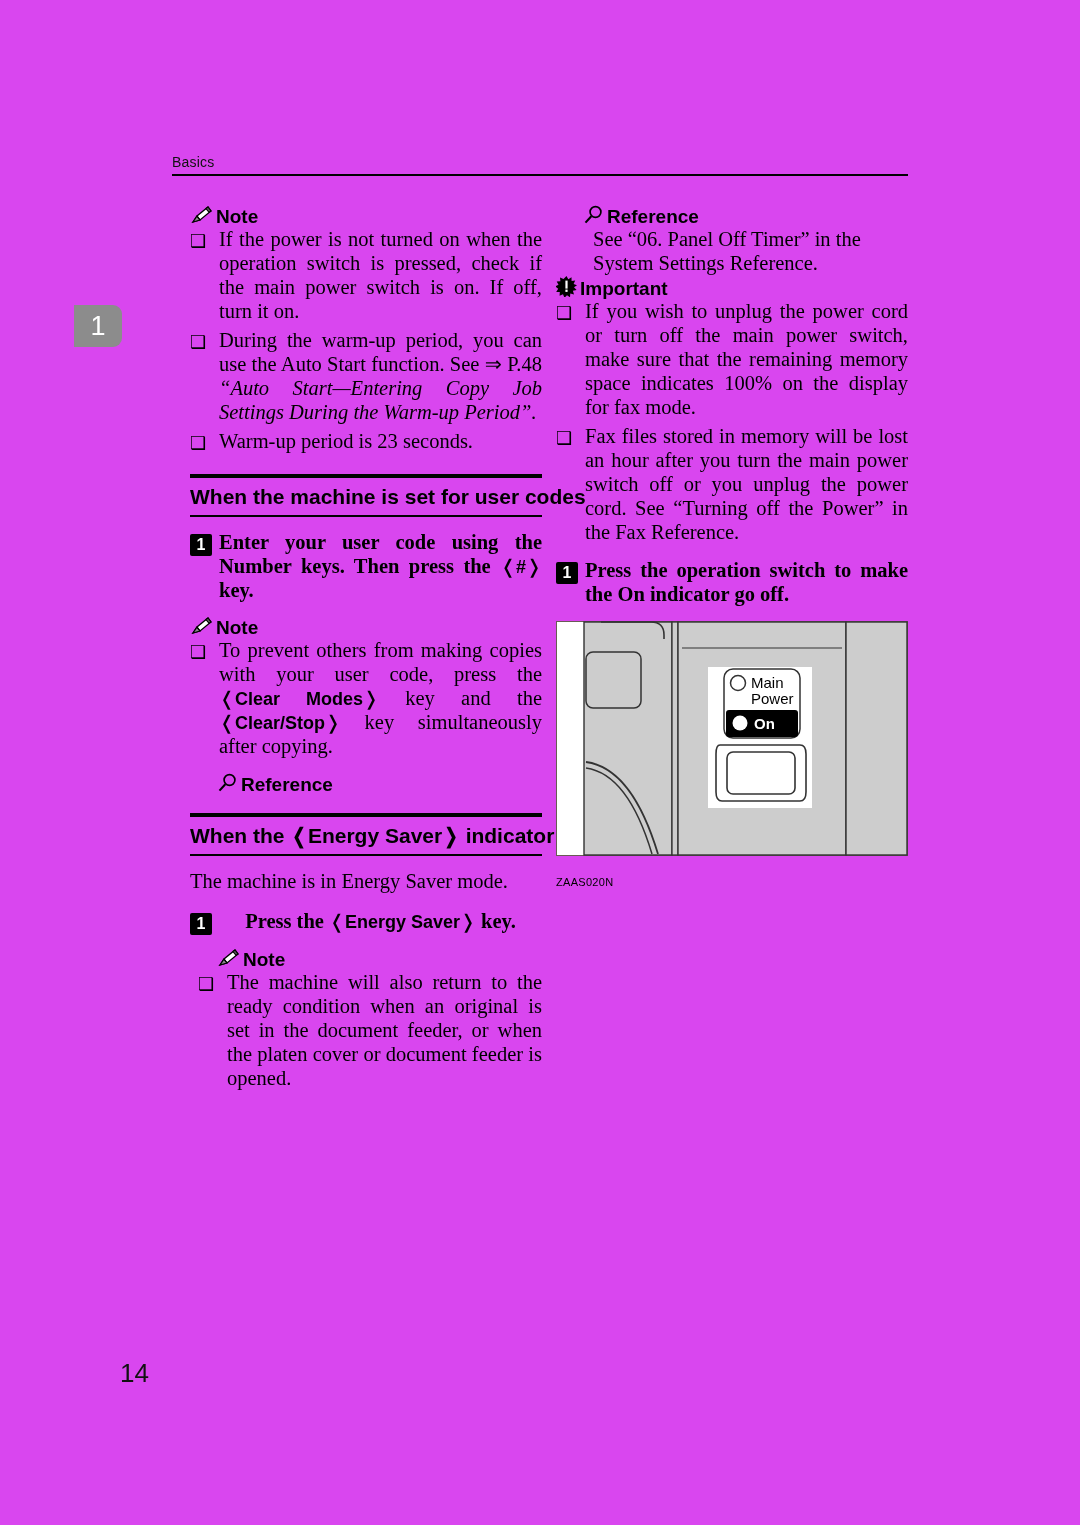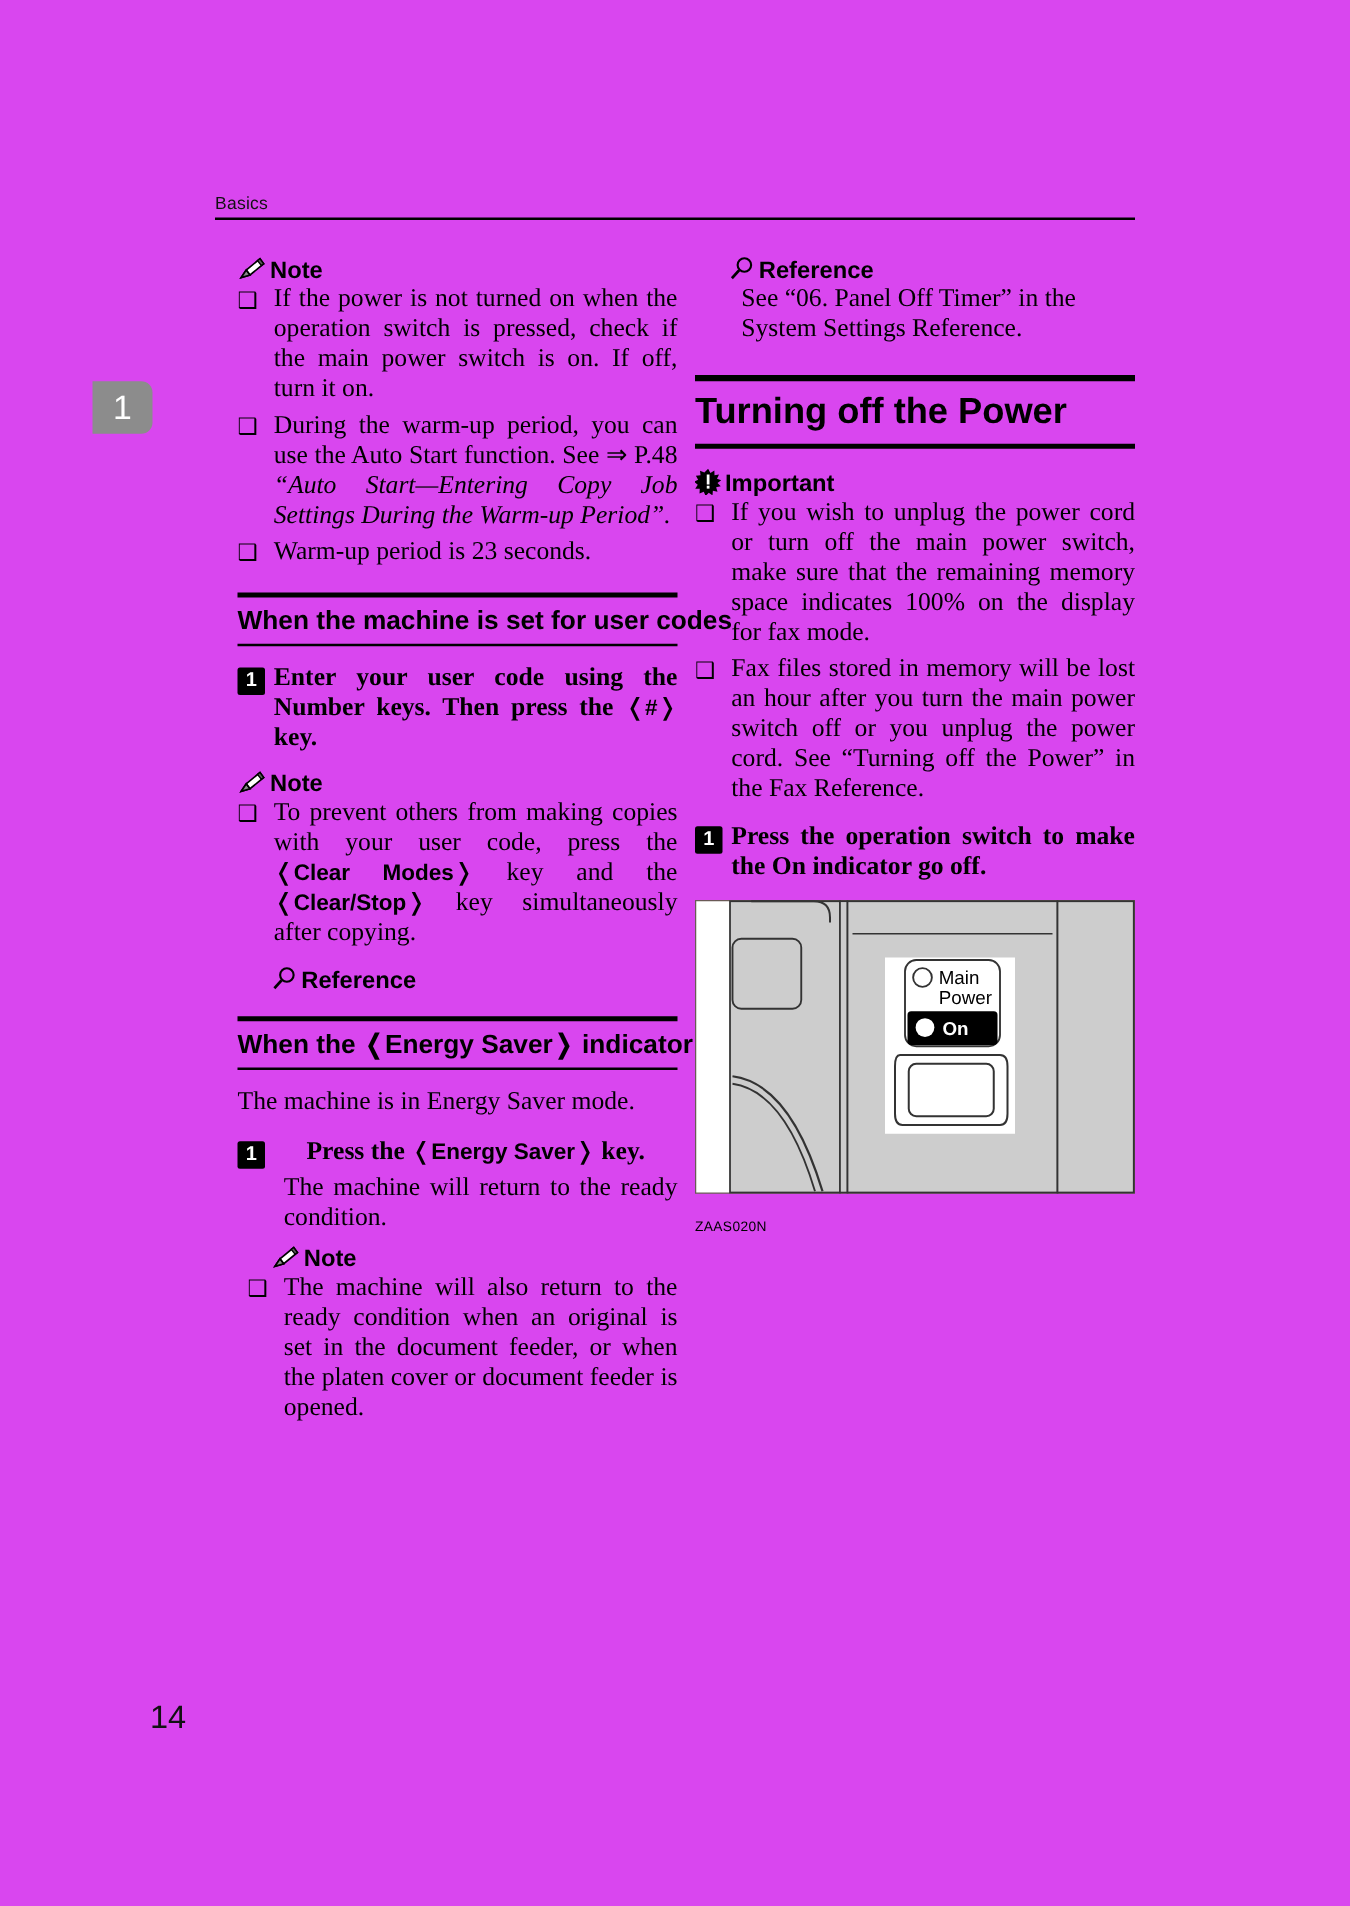--- a/index.html
+++ b/index.html
@@ -292,21 +292,20 @@
 
     <div class="spacer-md"></div>
 
     <div class="step-row">
       <div class="step-num">
         <span class="step-badge">1</span>
       </div>
       <div class="step-text" style="text-align:center;"><span>Press the </span><span class="keycap"><span class="kb">❬</span><span>Energy Saver</span><span class="kb">❭</span></span><span> key.</span></div>
     </div>
 
-    <div class="body-text indent">The machine will return to the ready condition.</div>
 
     <div class="spacer-sm"></div>
 
     <div class="icon-head icon-head-indent">
       <span>
         <svg class="icon-svg" width="23" height="20" viewBox="0 0 23 20">
           <polygon points="3,17 7,11 18,2 21,6 10,15" fill="#ffffff" stroke="#000" stroke-width="1.3"></polygon>
           <polygon points="3,17 7,11 10,15" fill="#8a8a8a" stroke="#000" stroke-width="1.3"></polygon>
           <polygon points="16,3.5 18,2 21,6 19,7.3" fill="#5a5a5a" stroke="#000" stroke-width="1.1"></polygon>
           <line x1="7" y1="11" x2="10" y2="15" stroke="#000" stroke-width="1.1"></line>
@@ -328,25 +327,20 @@
       <span>
         <svg class="icon-svg" width="21" height="20" viewBox="0 0 21 20">
           <circle cx="12.5" cy="7" r="5.4" fill="none" stroke="#000" stroke-width="1.7"></circle>
           <line x1="8.3" y1="11.2" x2="2.5" y2="17.6" stroke="#000" stroke-width="2.1"></line>
         </svg>
       </span>
       <span class="ih-label">Reference</span>
     </div>
     <div class="body-text indent" style="text-align:left;">See “06. Panel Off Timer” in the System Settings Reference.</div>
 
-    <div class="main-head">
-      <div class="rule-top"></div>
-      <div class="main-title">Turning off the Power</div>
-      <div class="rule-bottom"></div>
-    </div>
 
     <div class="icon-head">
       <span>
         <svg class="icon-svg" width="21" height="21" viewBox="0 0 21 21">
           <polygon fill="#000" points="10.5,0 12.3,3.3 15.5,1.3 15.6,5.1 19.2,4.6 17.6,8 21,9.2 18,11.3 20.6,14 16.9,14.8 18,18.4 14.3,17.6 14,21.3 11,19.2 8.5,21.8 7,18.3 3.6,19.8 3.8,16 0.2,15.9 2.2,12.7 -0.8,10.5 2.5,8.8 0.7,5.5 4.4,5.2 4,1.5 7.5,3"></polygon>
           <rect x="9.4" y="4.6" width="2.2" height="8" fill="#ffffff"></rect>
           <rect x="9.4" y="13.6" width="2.2" height="2.3" fill="#ffffff"></rect>
         </svg>
       </span>
       <span class="ih-label">Important</span>

